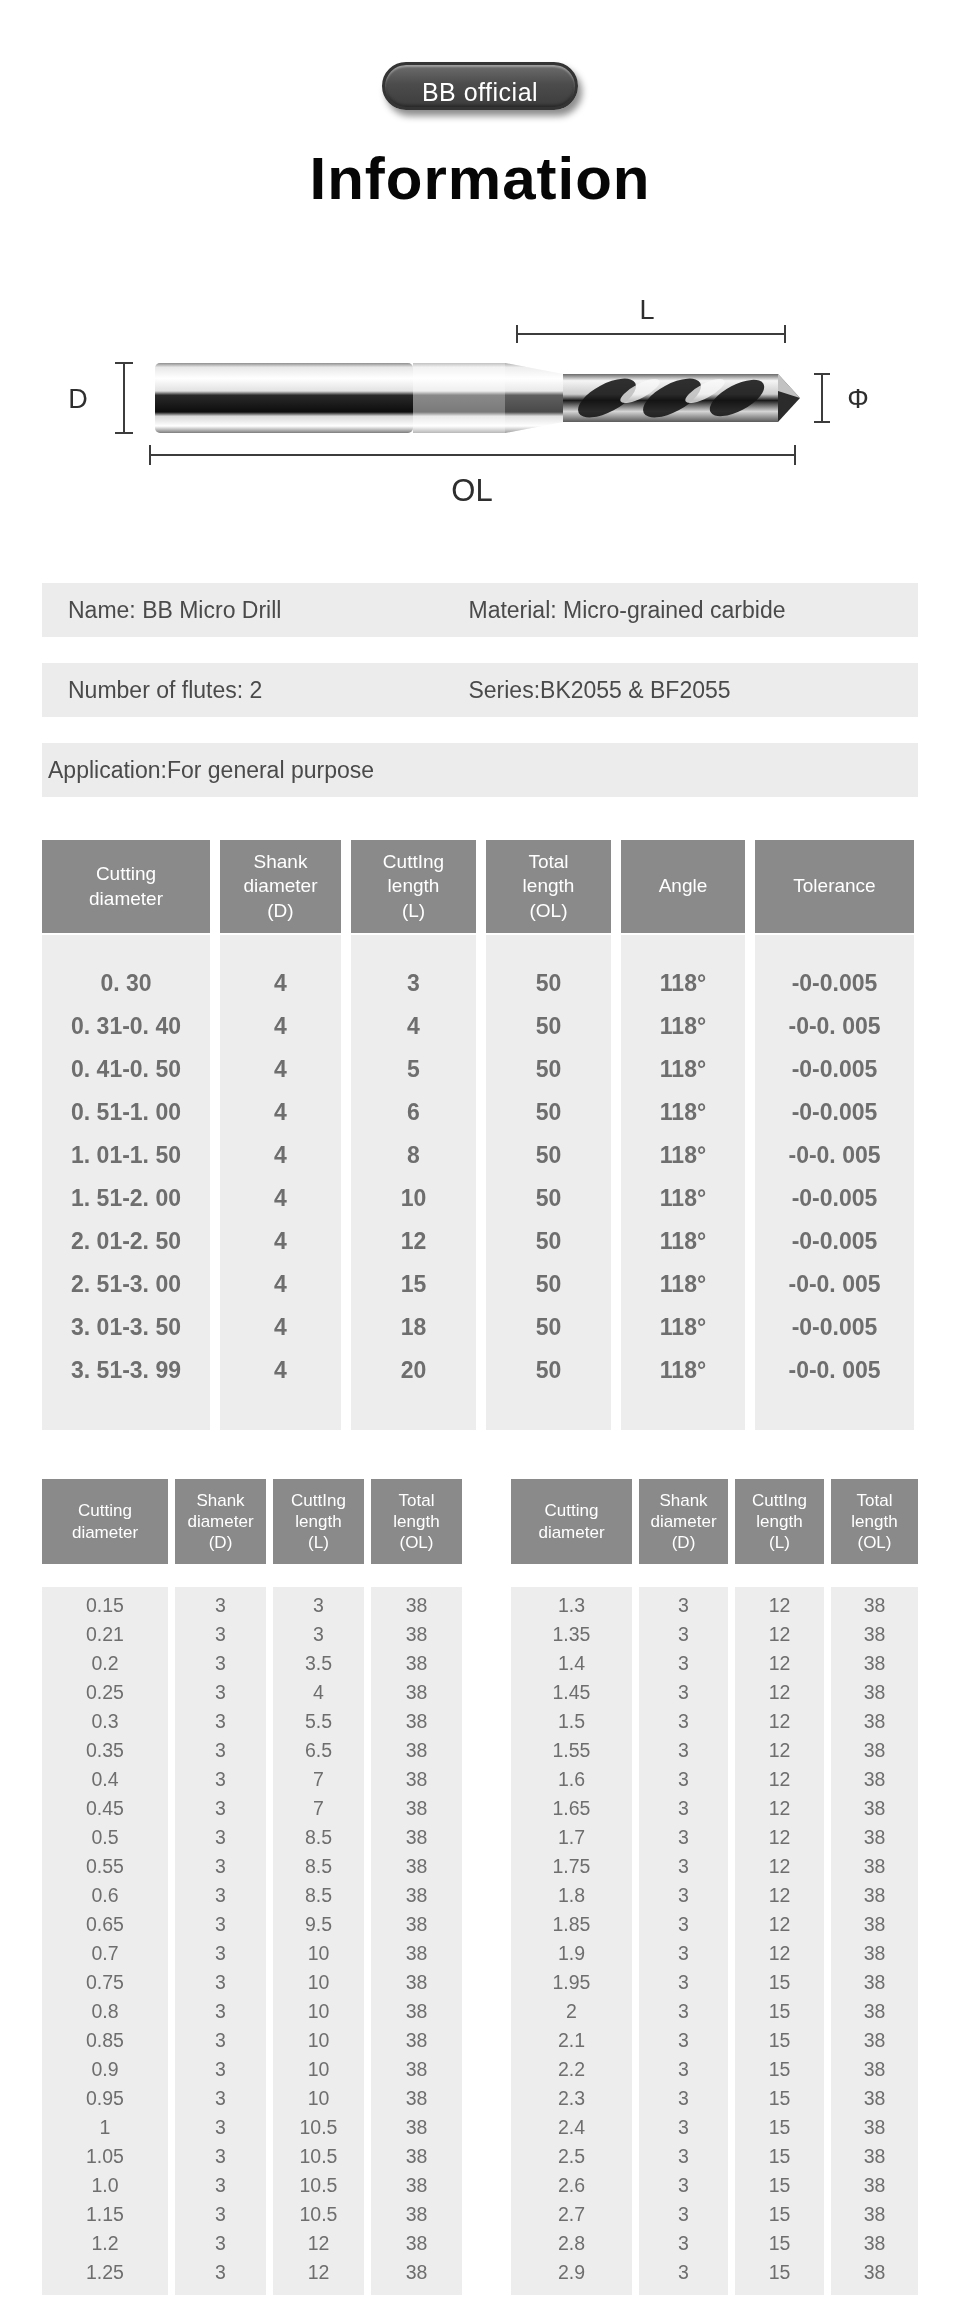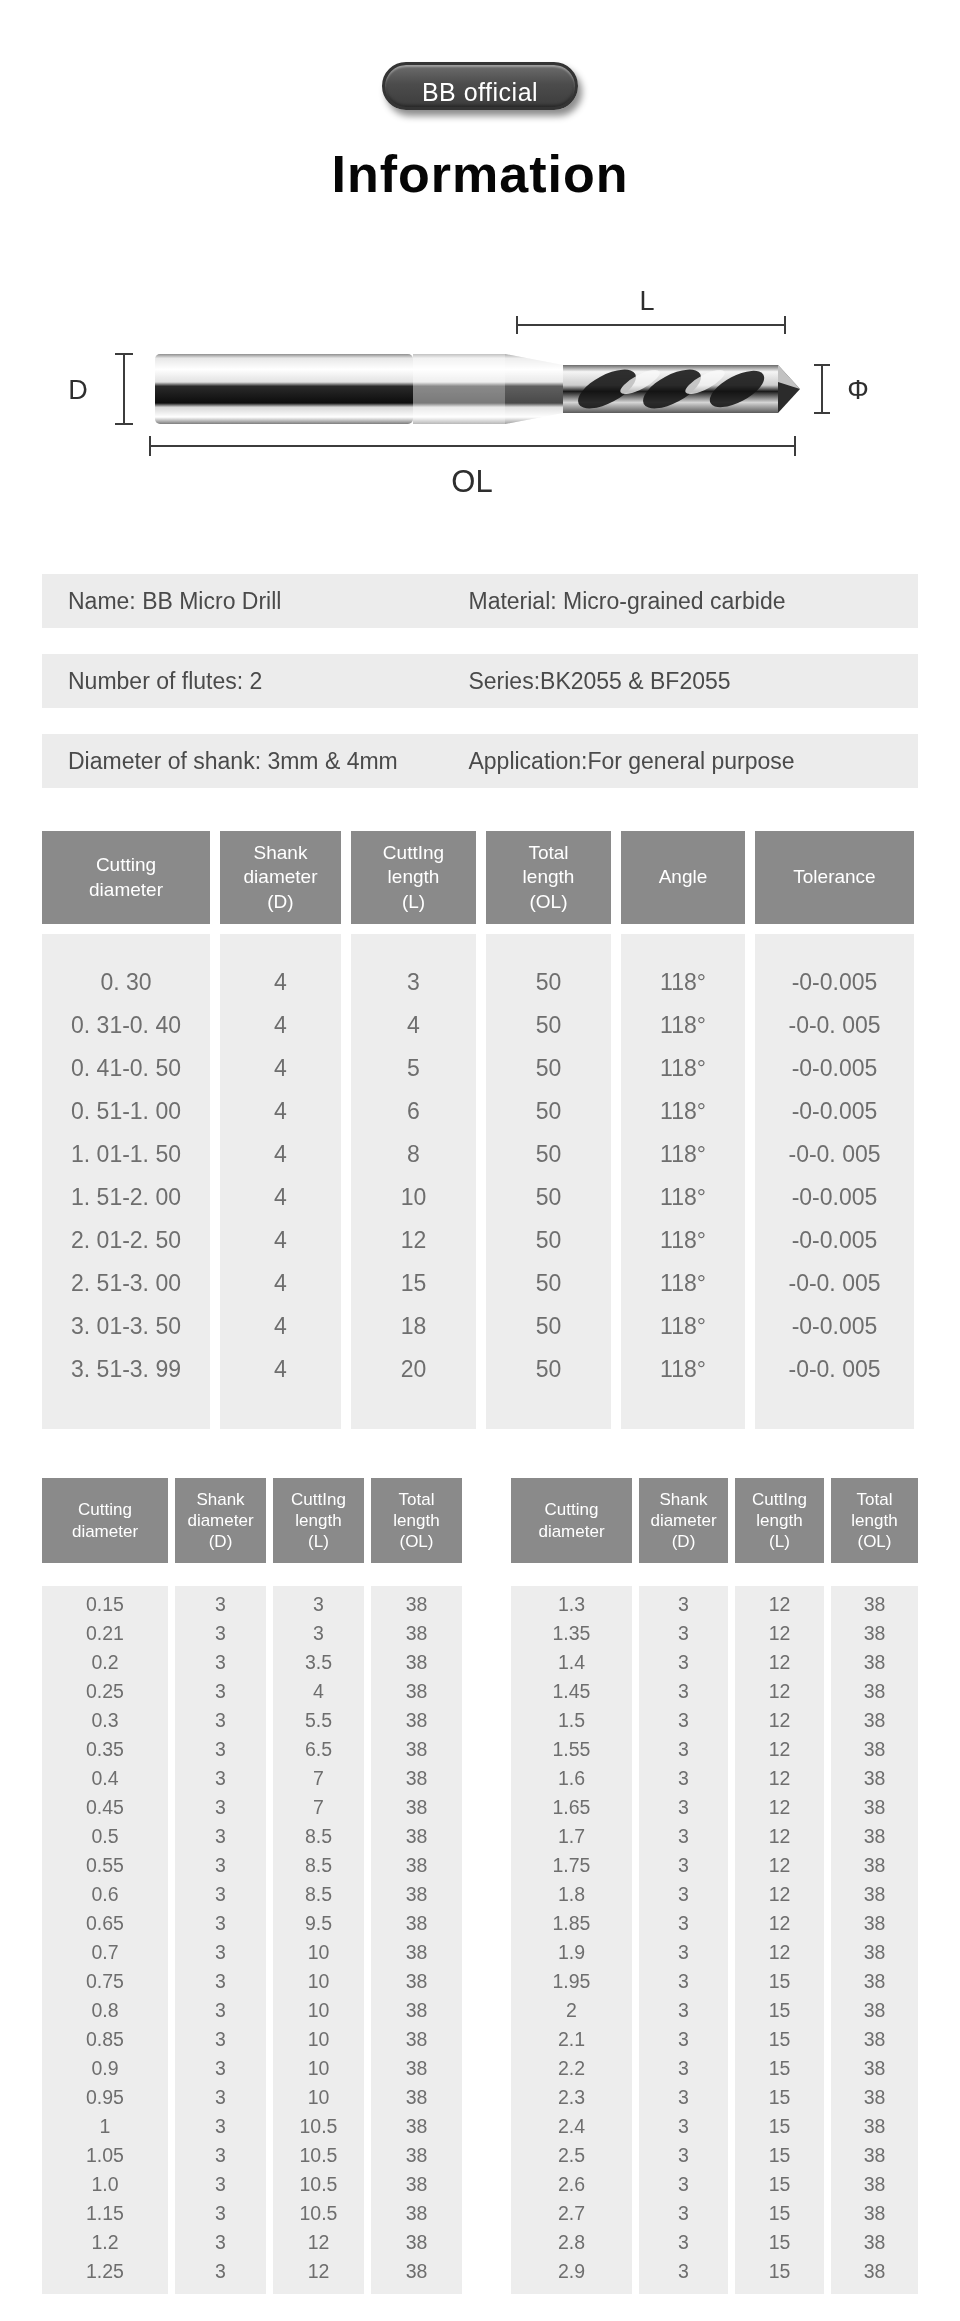--- a/index.html
+++ b/index.html
@@ -21,21 +21,21 @@
     border:3px solid #343434;
     box-shadow:4px 6px 7px rgba(0,0,0,0.45),
                inset 0 2px 2px rgba(255,255,255,0.35),
                inset 0 -2px 3px rgba(0,0,0,0.35);
     color:#ffffff; font-size:25px; letter-spacing:0.5px;
   }
 
   
   h1.title {
     margin-top:34px; text-align:center;
-    font-size:52px; font-weight:bold; color:#060606; letter-spacing:1px;
+    font-size:60px; font-weight:bold; color:#060606; letter-spacing:1px;
   }
 
   
   .diagram { position:relative; width:960px; height:310px; margin:60px 0 0 -42px; }
   .diagram svg { display:block; }
 
   
   .info-row {
     height:54px; background:#ececec; margin-bottom:26px;
     display:grid; grid-template-columns:48% 52%; align-items:center;
@@ -59,21 +59,21 @@
     color:#6e6e6e;
   }
 
   
   .main-table { margin-top:43px; }
   .main-table .t-head, .main-table .t-body {
     grid-template-columns:168px 121px 125px 125px 124px 159px;
     column-gap:10px;
   }
   .main-table .t-head .th { height:93px; font-size:19px; line-height:1.28; }
-  .main-table .t-body { margin-top:10px; }
+  .main-table .t-body { margin-top:2px;font-weight:bold; }
   .main-table .tcol { padding:27px 0 38px 0; }
   .main-table .tcell { height:43px; font-size:23px; }
 
   
   .bottom-tables {
     margin-top:49px;
     display:flex; justify-content:space-between;
   }
   .small-table.left  { width:420px; }
   .small-table.right { width:407px; }
@@ -174,21 +174,20 @@
 
   <div class="info-row">
     <span class="cell-left">Name: BB Micro Drill</span>
     <span class="cell-right">Material: Micro-grained carbide</span>
   </div>
   <div class="info-row">
     <span class="cell-left">Number of flutes: 2</span>
     <span class="cell-right">Series:BK2055 &amp; BF2055</span>
   </div>
   <div class="info-row">
-    <span class="cell-left">Diameter of shank: 3mm &amp; 4mm</span>
     <span class="cell-right">Application:For general purpose</span>
   </div>
 
   <div class="spec-table main-table">
     <div class="t-head">
         <div class="th">Cutting
 diameter</div>
         <div class="th">Shank
 diameter
 (D)</div>

